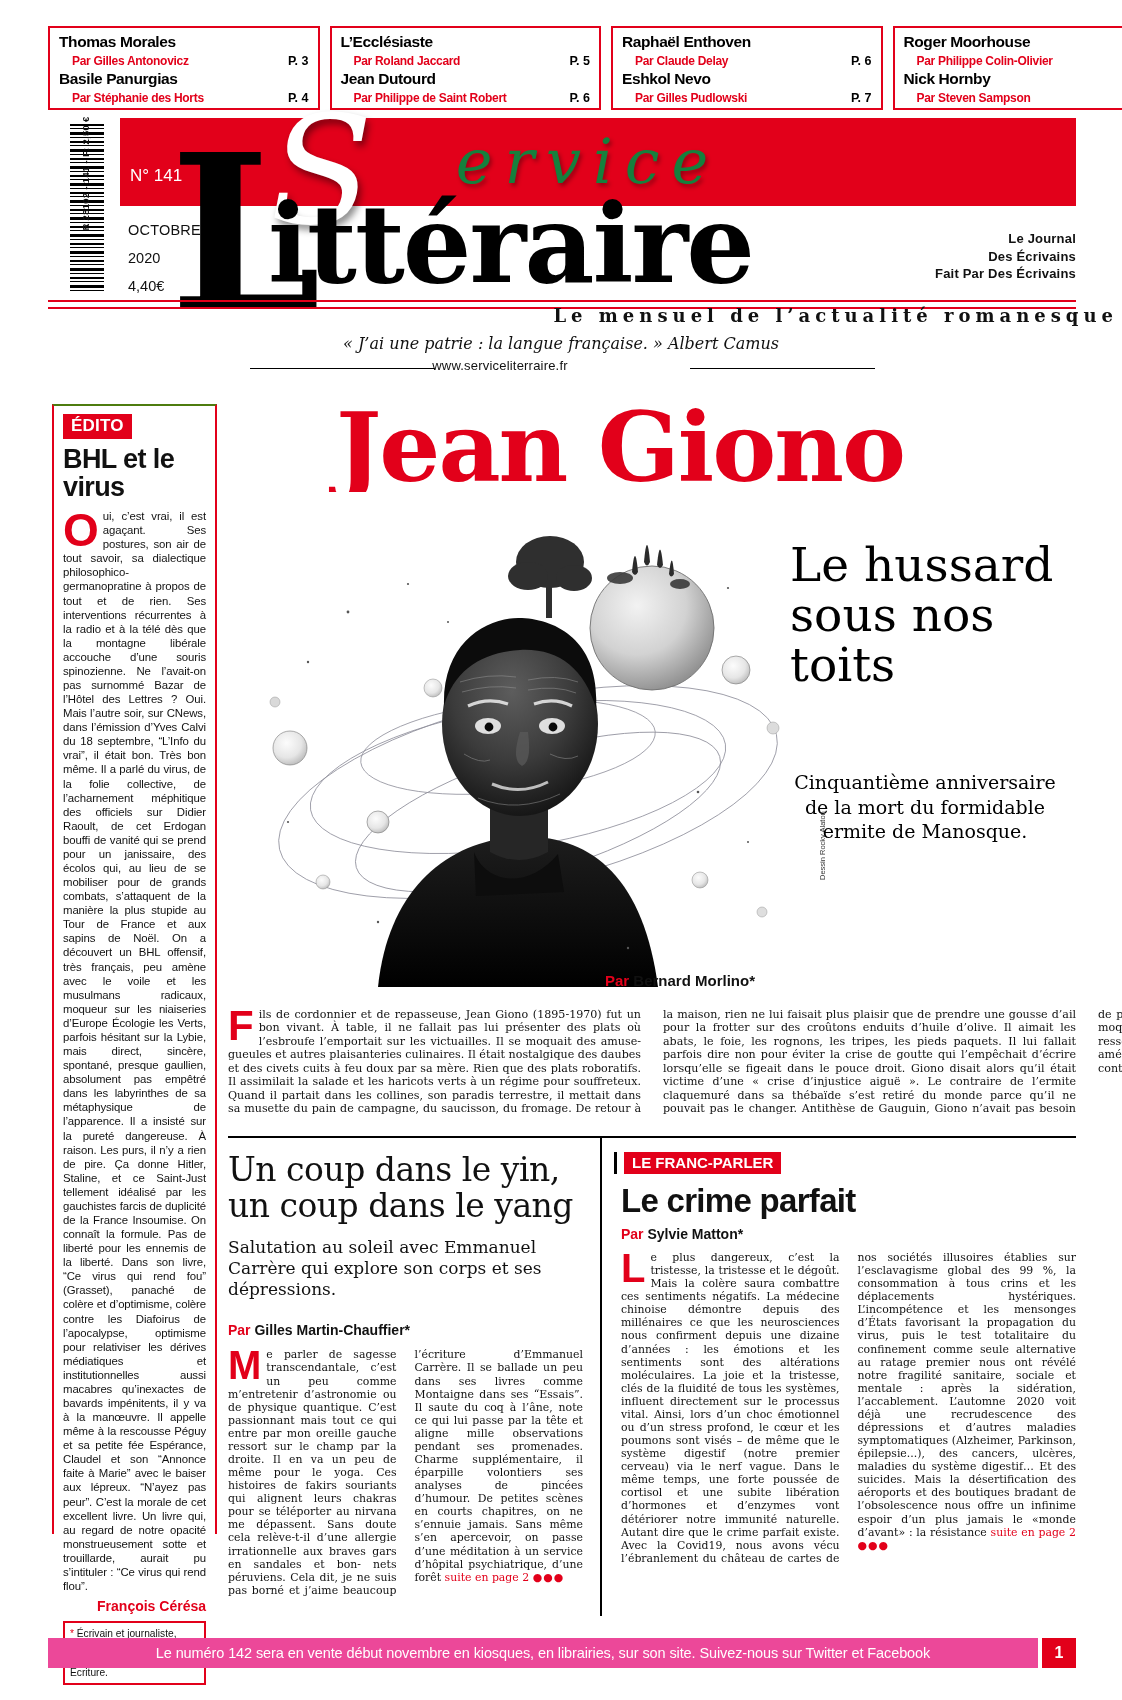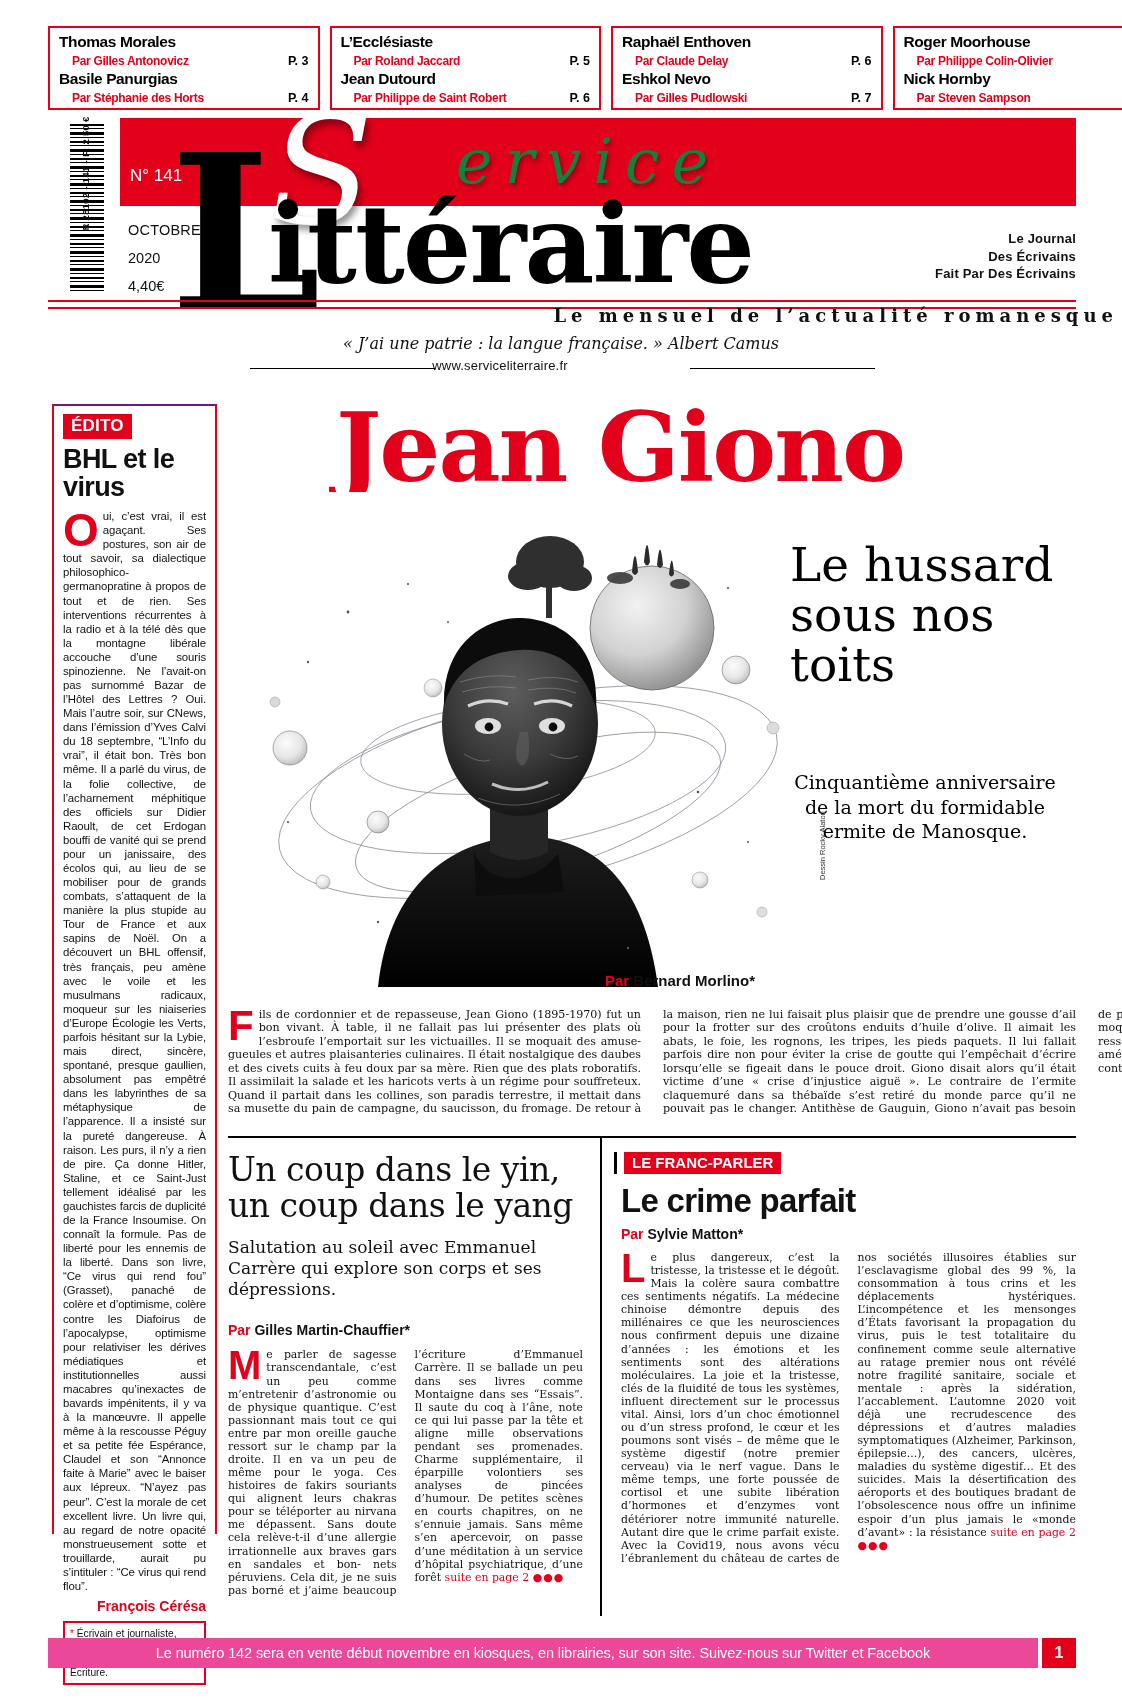--- a/index.html
+++ b/index.html
@@ -111,21 +111,21 @@
   .site-rule-right{position:absolute;left:690px;top:368px;width:185px;height:1px;background:#000;}
   .site{
     position:absolute;left:0;top:358px;width:1000px;text-align:center;
     font-size:13px;letter-spacing:0.2px;
   }
 
   
   .edito{
     position:absolute;left:52px;top:404px;width:165px;height:1130px;
     border-left:2px solid #e2001a;border-right:2px solid #e2001a;
-    border-top:2px solid #701a75;
+    border-top:2px solid #4d7c0f;
     box-sizing:border-box;padding:8px 9px 0 9px;
   }
   .edito-tag{
     background:#e2001a;color:#fff;font-weight:bold;font-size:17px;
     padding:2px 8px 3px 8px;display:inline-block;letter-spacing:0.2px;
   }
   .edito-title{
     font-weight:bold;font-size:27px;line-height:1.02;margin:7px 0 8px 0;
     letter-spacing:-0.6px;
   }

